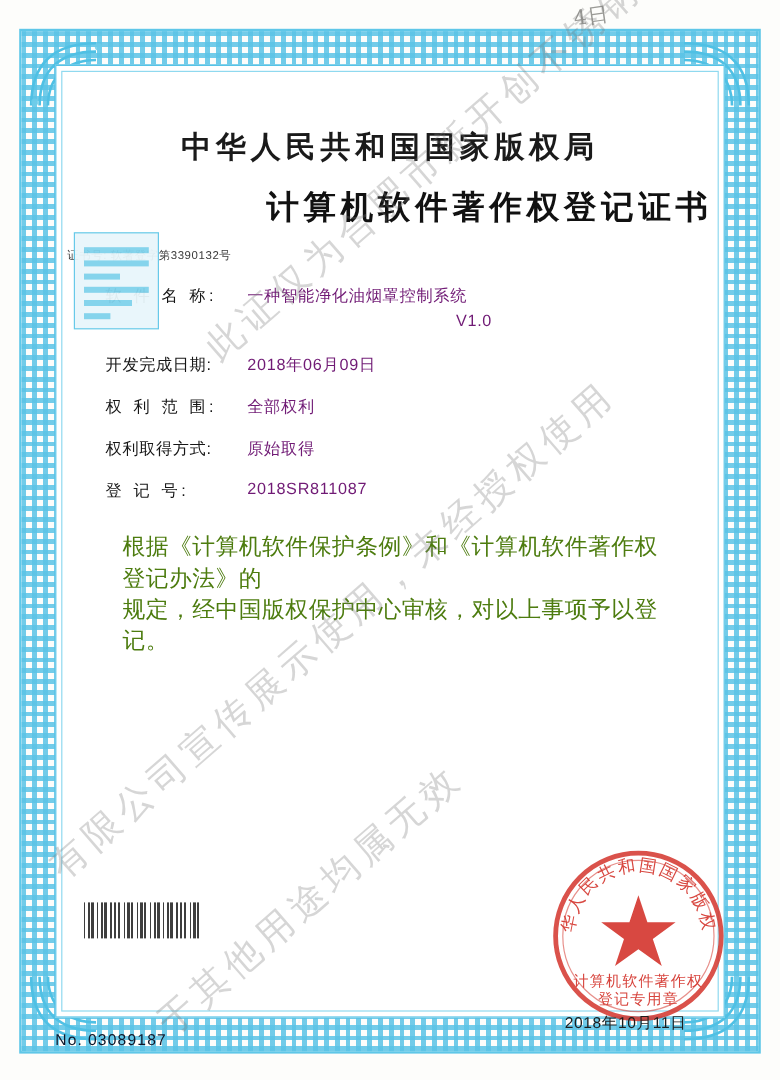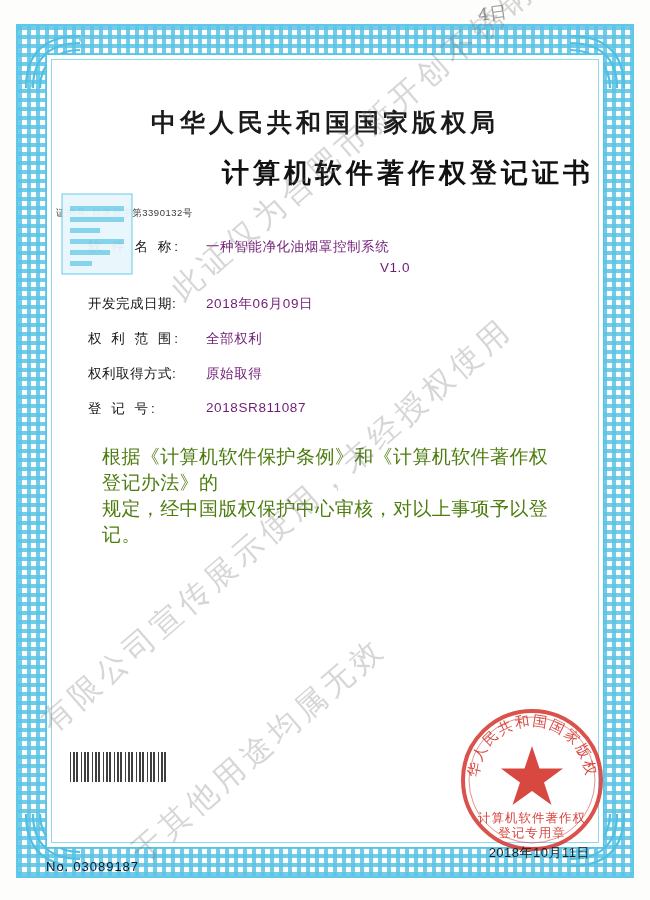--- a/index.html
+++ b/index.html
@@ -197,21 +197,21 @@
   
   .seal {
     position: absolute;
     right: 44px;
     bottom: 46px;
     width: 148px;
     height: 148px;
   }
   .seal-date {
     position: absolute;
-    right: 60px;
+    right: 78px;
     bottom: 38px;
     font-size: 13px;
     color: #1d1d1d;
     letter-spacing: 0.5px;
   }
 
   
   .watermark {
     position: absolute;
     left: 0; top: 0; right: 0; bottom: 0;

